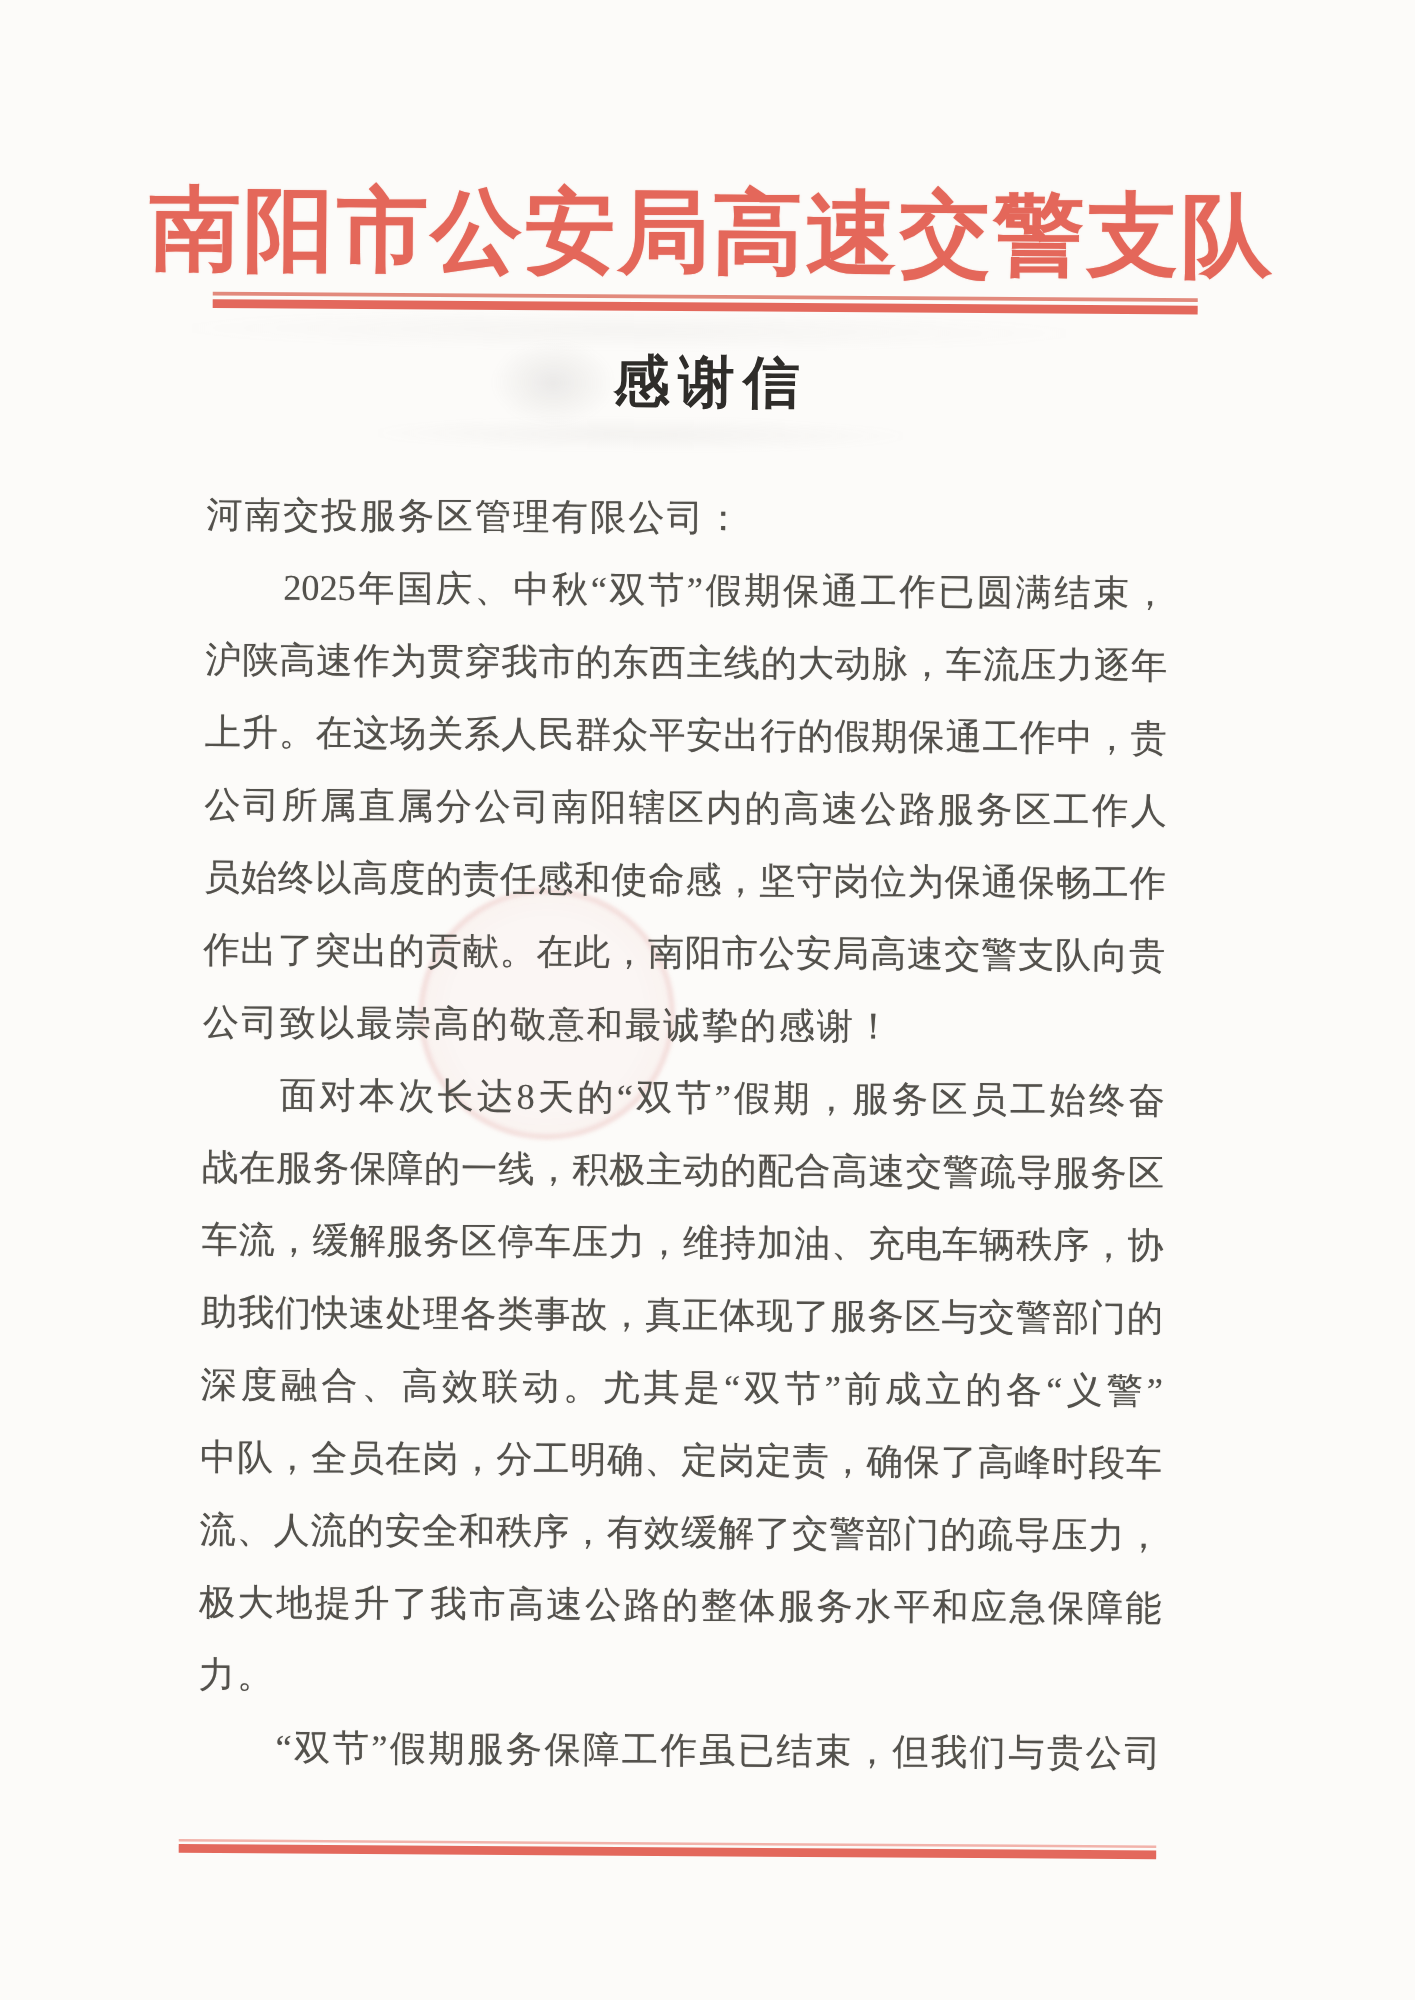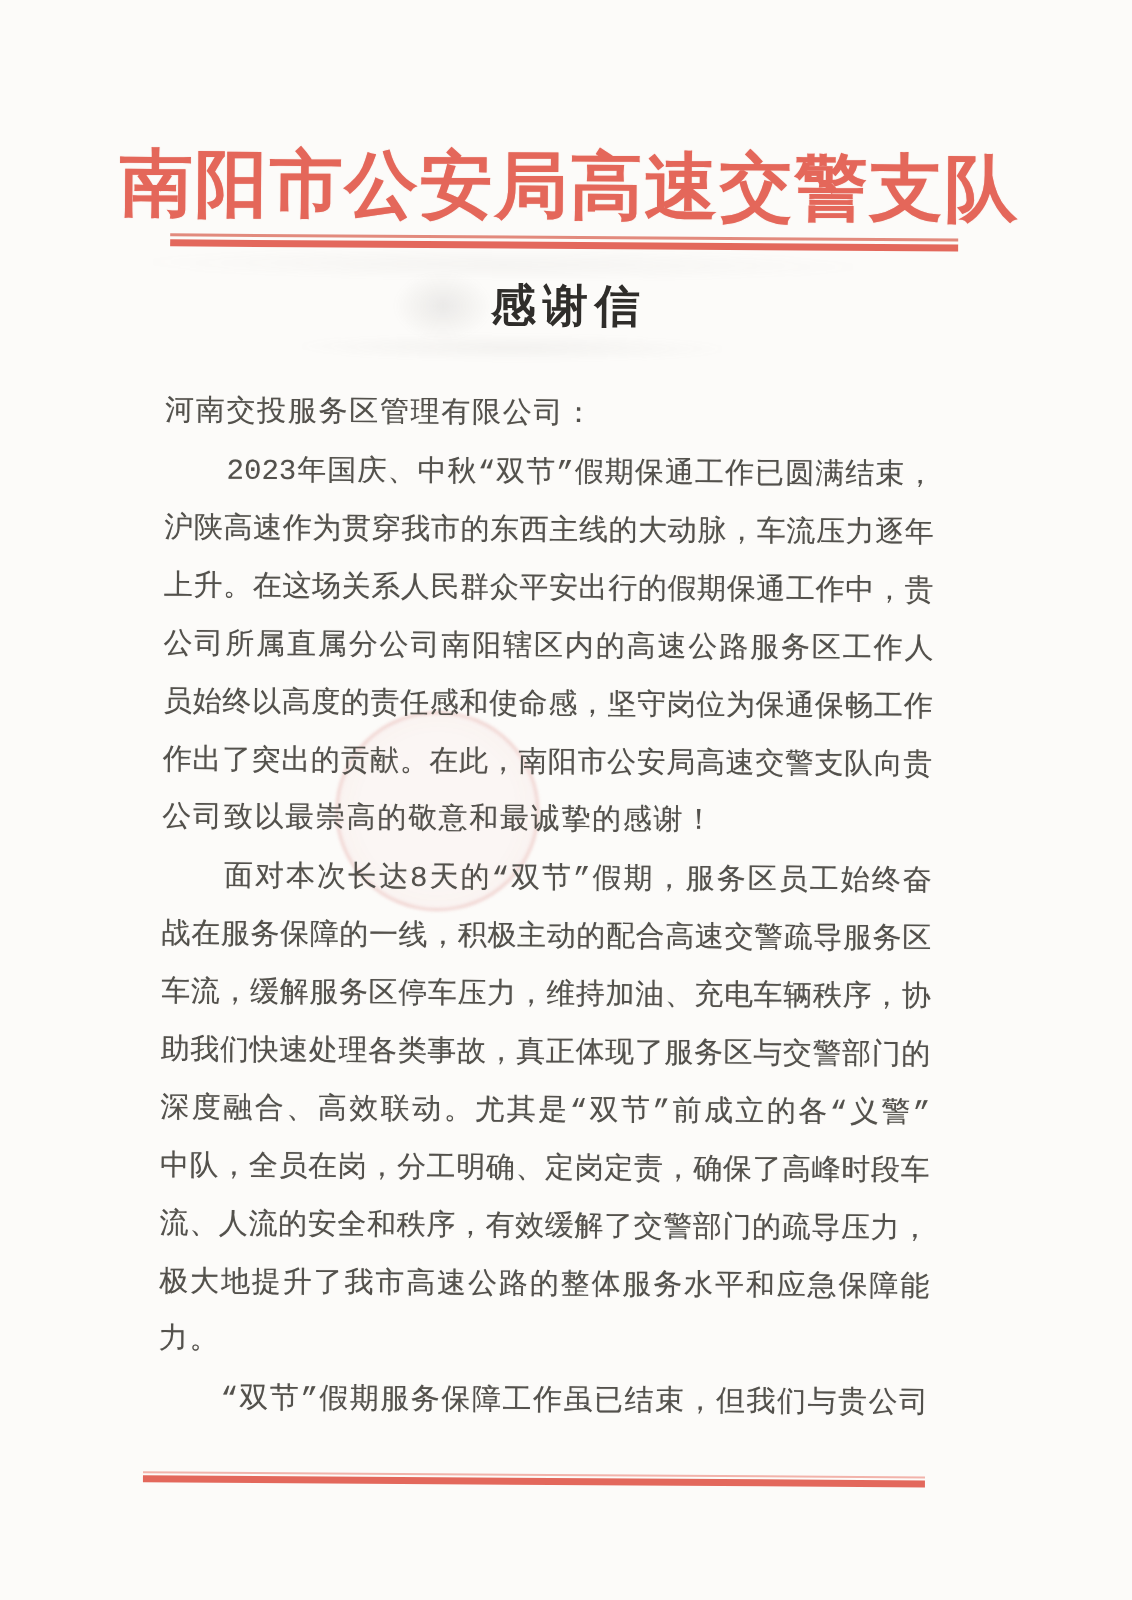--- a/index.html
+++ b/index.html
@@ -3,21 +3,21 @@
 <meta charset="utf-8">
 <style>
   html, body { margin: 0; padding: 0; background: #e8e8e8; }
   .page {
     position: relative;
     width: 1132px;
     height: 1600px;
     margin: 0 auto;
     background: #fcfbf9;
     overflow: hidden;
-    font-family: Liberation Mono, monospace;
+    font-family: Liberation Serif, serif;
   }
   .tilt {
     position: absolute;
     inset: 0;
     transform: rotate(0.38deg);
     transform-origin: 50% 45%;
   }
   
   .letterhead-title {
     position: absolute;
@@ -127,21 +127,21 @@
       <div class="thick-line"></div>
     </div>
 
     <h2 class="doc-title">感谢信</h2>
 
     <div class="seal"></div>
 
     <div class="letter-body">
         <div class="line">河南交投服务区管理有限公司：</div>
         <div class="line indent full">
-          <span>2023</span>
+          <span>2025</span>
           <span>年</span>
           <span>国</span>
           <span>庆</span>
           <span>、</span>
           <span>中</span>
           <span>秋</span>
           <span>“</span>
           <span>双</span>
           <span>节</span>
           <span>”</span>

